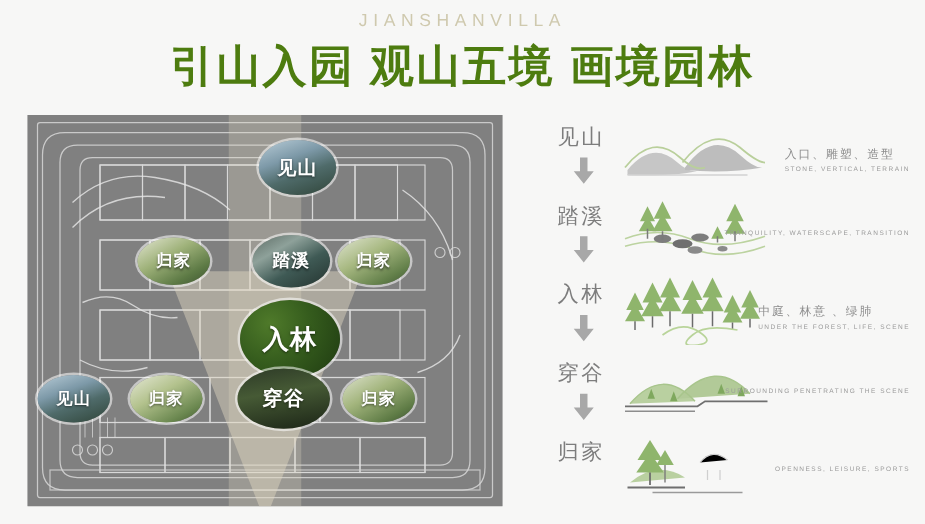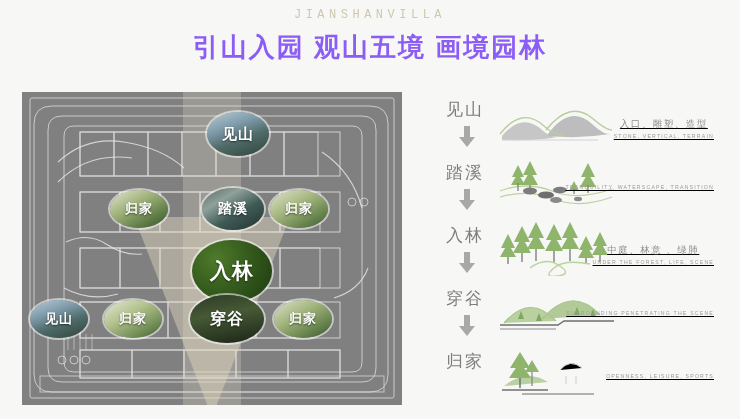--- a/index.html
+++ b/index.html
@@ -6,28 +6,28 @@
   body{
     width:740px;height:419px;overflow:hidden;
     background:#f7f7f6;
     font-family:"Liberation Sans","DejaVu Sans",sans-serif;
     position:relative;
   }
   
   .brand{
     position:absolute;left:0;right:0;top:8px;
     text-align:center;
-    font-size:12px;letter-spacing:4.5px;
-    color:#cfc9ae;font-weight:400;font-family:Liberation Mono, monospace;
+    font-size:14px;letter-spacing:4.5px;
+    color:#cfc9ae;font-weight:400;
   }
   .main-title{
     position:absolute;left:0;right:0;top:30px;
     text-align:center;
-    font-size:26px;letter-spacing:2px;font-weight:700;
-    color:#8b5cf6;
+    font-size:35px;letter-spacing:2px;font-weight:700;
+    color:#4d7c0f;
     white-space:nowrap;
   }
   
   .map{
     position:absolute;left:22px;top:92px;width:380px;height:313px;
     background:#808080;
     overflow:hidden;
   }
   .map-inner{position:absolute;inset:0;}
   .cone{
@@ -68,21 +68,21 @@
   .stage{position:relative;height:63px;}
   .stage-name{
     position:absolute;left:28px;top:6px;
     font-size:17px;color:#7d7d7d;letter-spacing:2px;
   }
   .arrow{
     position:absolute;left:36px;top:32px;
     width:26px;height:26px;
   }
   .illus{position:absolute;left:78px;top:0px;width:120px;height:58px;}
-  .caption{position:absolute;right:16px;top:26px;text-align:center;text-decoration:underline;}
+  .caption{position:absolute;right:2px;top:26px;text-align:left;}
   .cap-cn{font-size:9.5px;color:#8d8d8d;letter-spacing:1.5px;line-height:1.3;}
   .cap-en{font-size:5.2px;color:#9b9b9b;letter-spacing:1.2px;margin-top:3px;}
 </style>
 </head>
 <body>
 
 <div class="brand">JIANSHANVILLA</div>
 <div class="main-title">引山入园 观山五境 画境园林</div>
 
 <div class="map">

